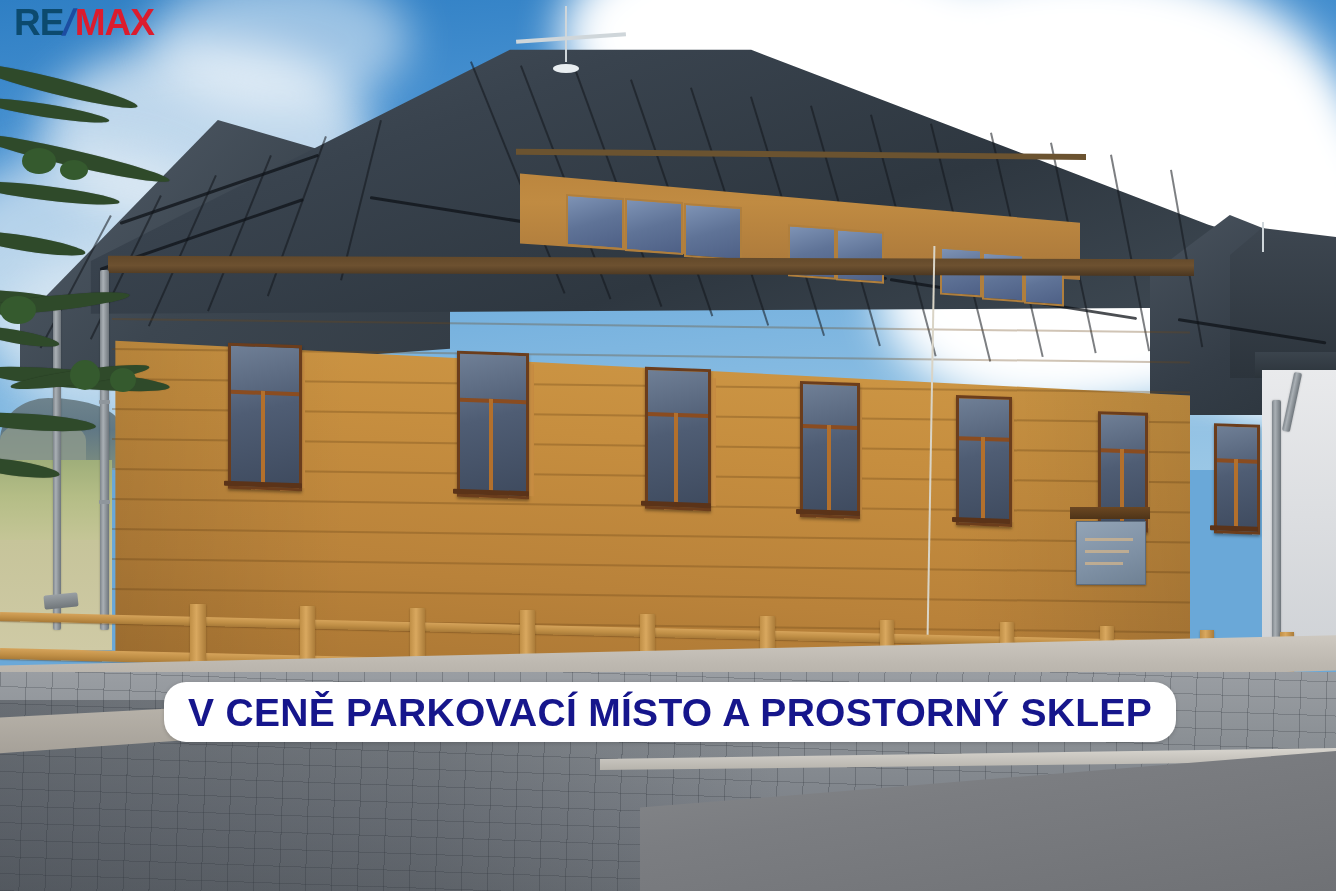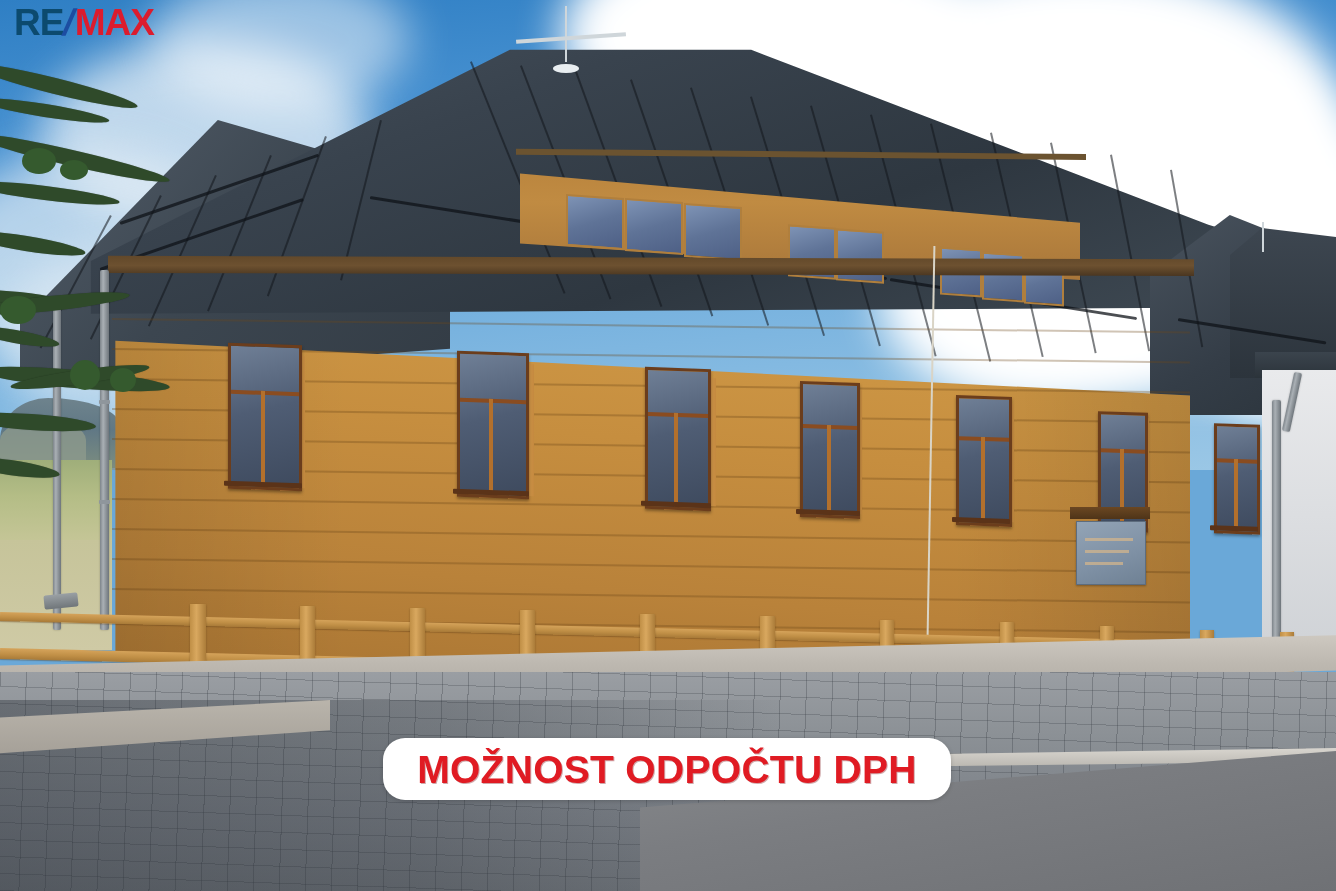--- a/index.html
+++ b/index.html
@@ -355,17 +355,17 @@
   <div class="needle" style="left:70px;top:360px;width:30px;height:30px;"></div>
   <div class="needle" style="left:110px;top:368px;width:26px;height:24px;"></div>
   <div class="needle" style="left:22px;top:148px;width:34px;height:26px;"></div>
   <div class="needle" style="left:60px;top:160px;width:28px;height:20px;"></div>
   <div class="needle" style="left:0px;top:296px;width:36px;height:28px;"></div>
 
   <div class="logo">
     <span class="re">RE</span><span class="slash">/</span><span class="max">MAX</span>
   </div>
 
-  <div class="banner" id="banner-two">
-    <span class="banner-text">MOŽNOST ODPOČTU DPH</span>
+  <div class="banner" id="banner-one">
+    <span class="banner-text">V CENĚ PARKOVACÍ MÍSTO A PROSTORNÝ SKLEP</span>
   </div>
 
 </div>
 
 </body></html>

